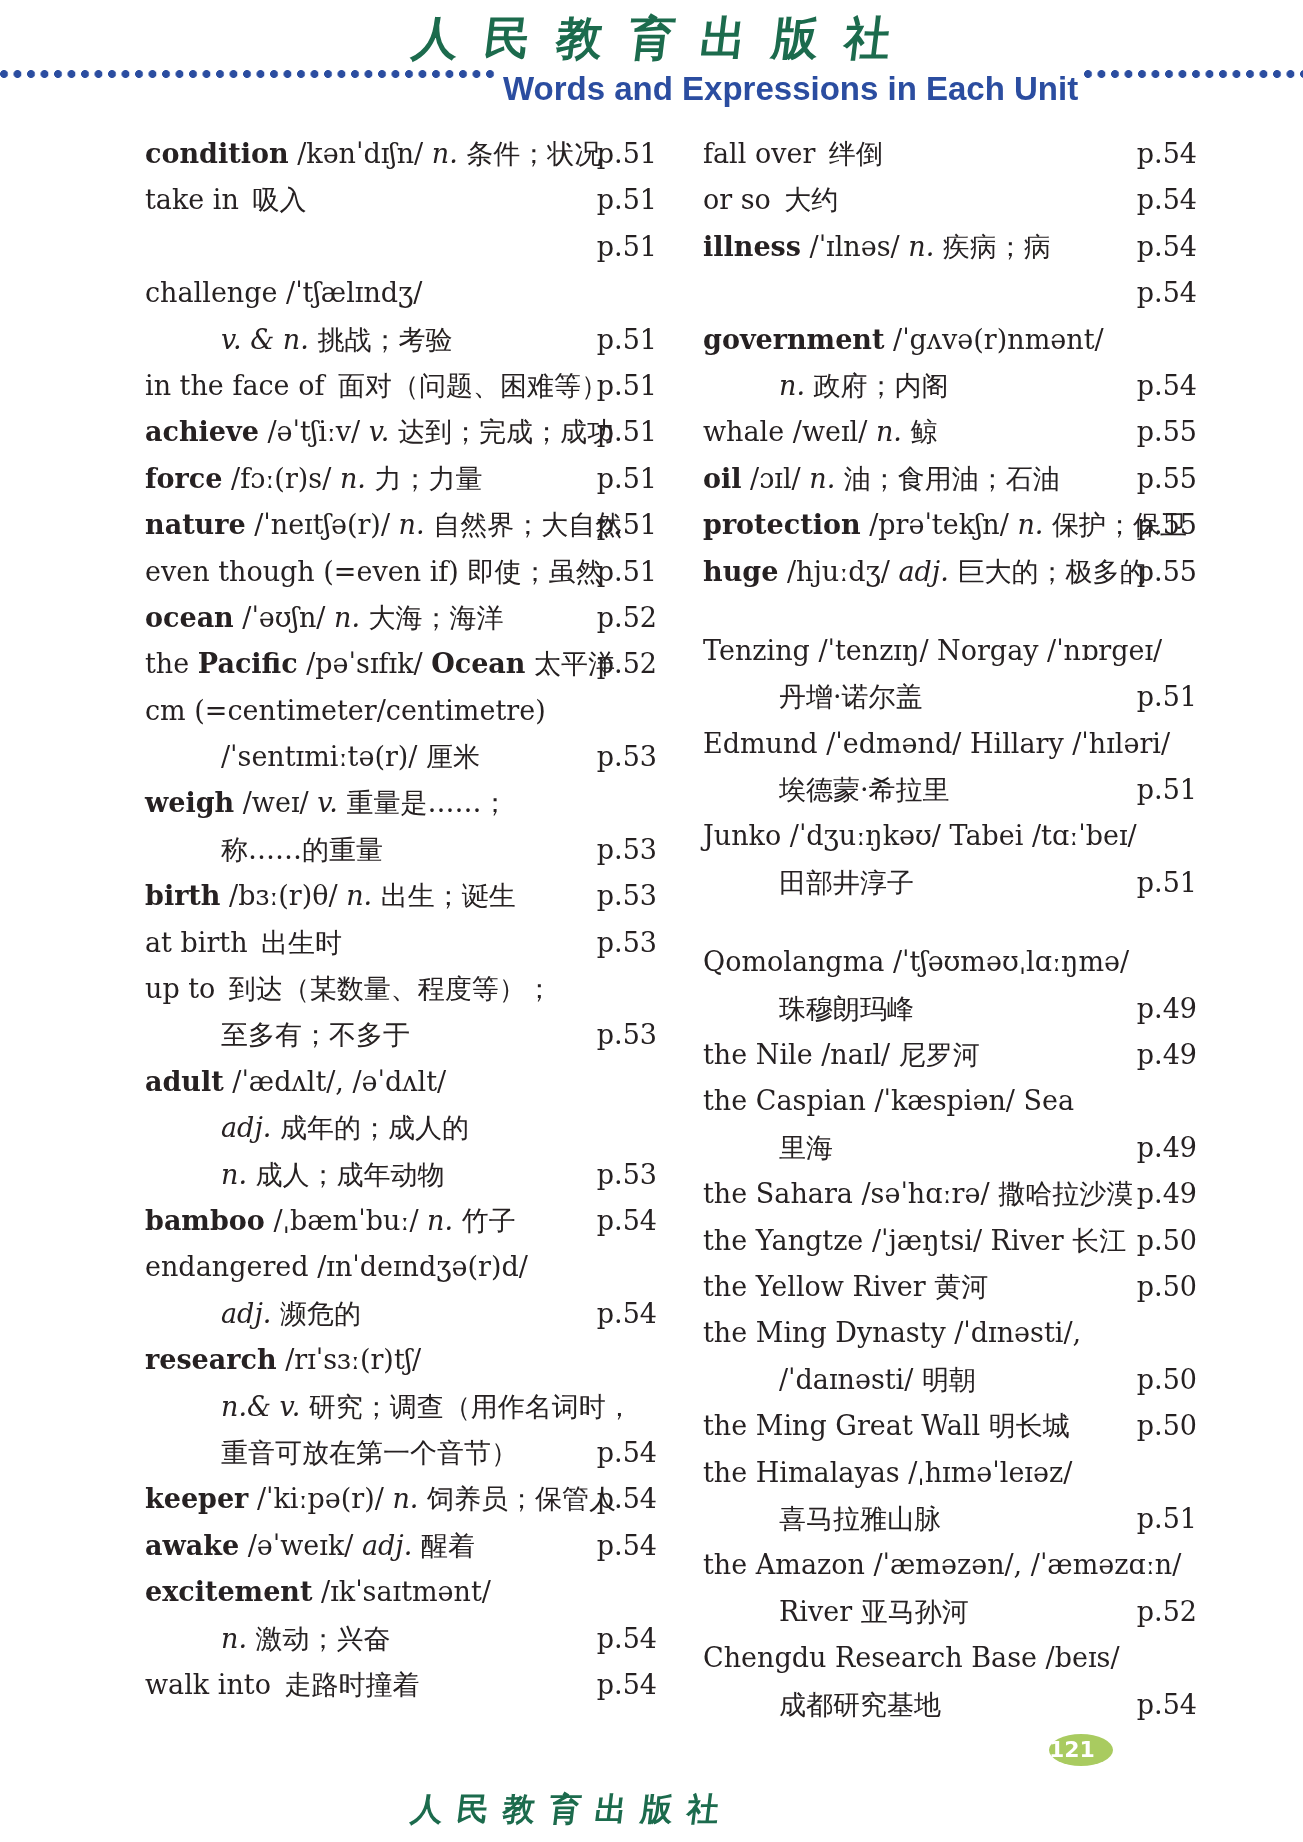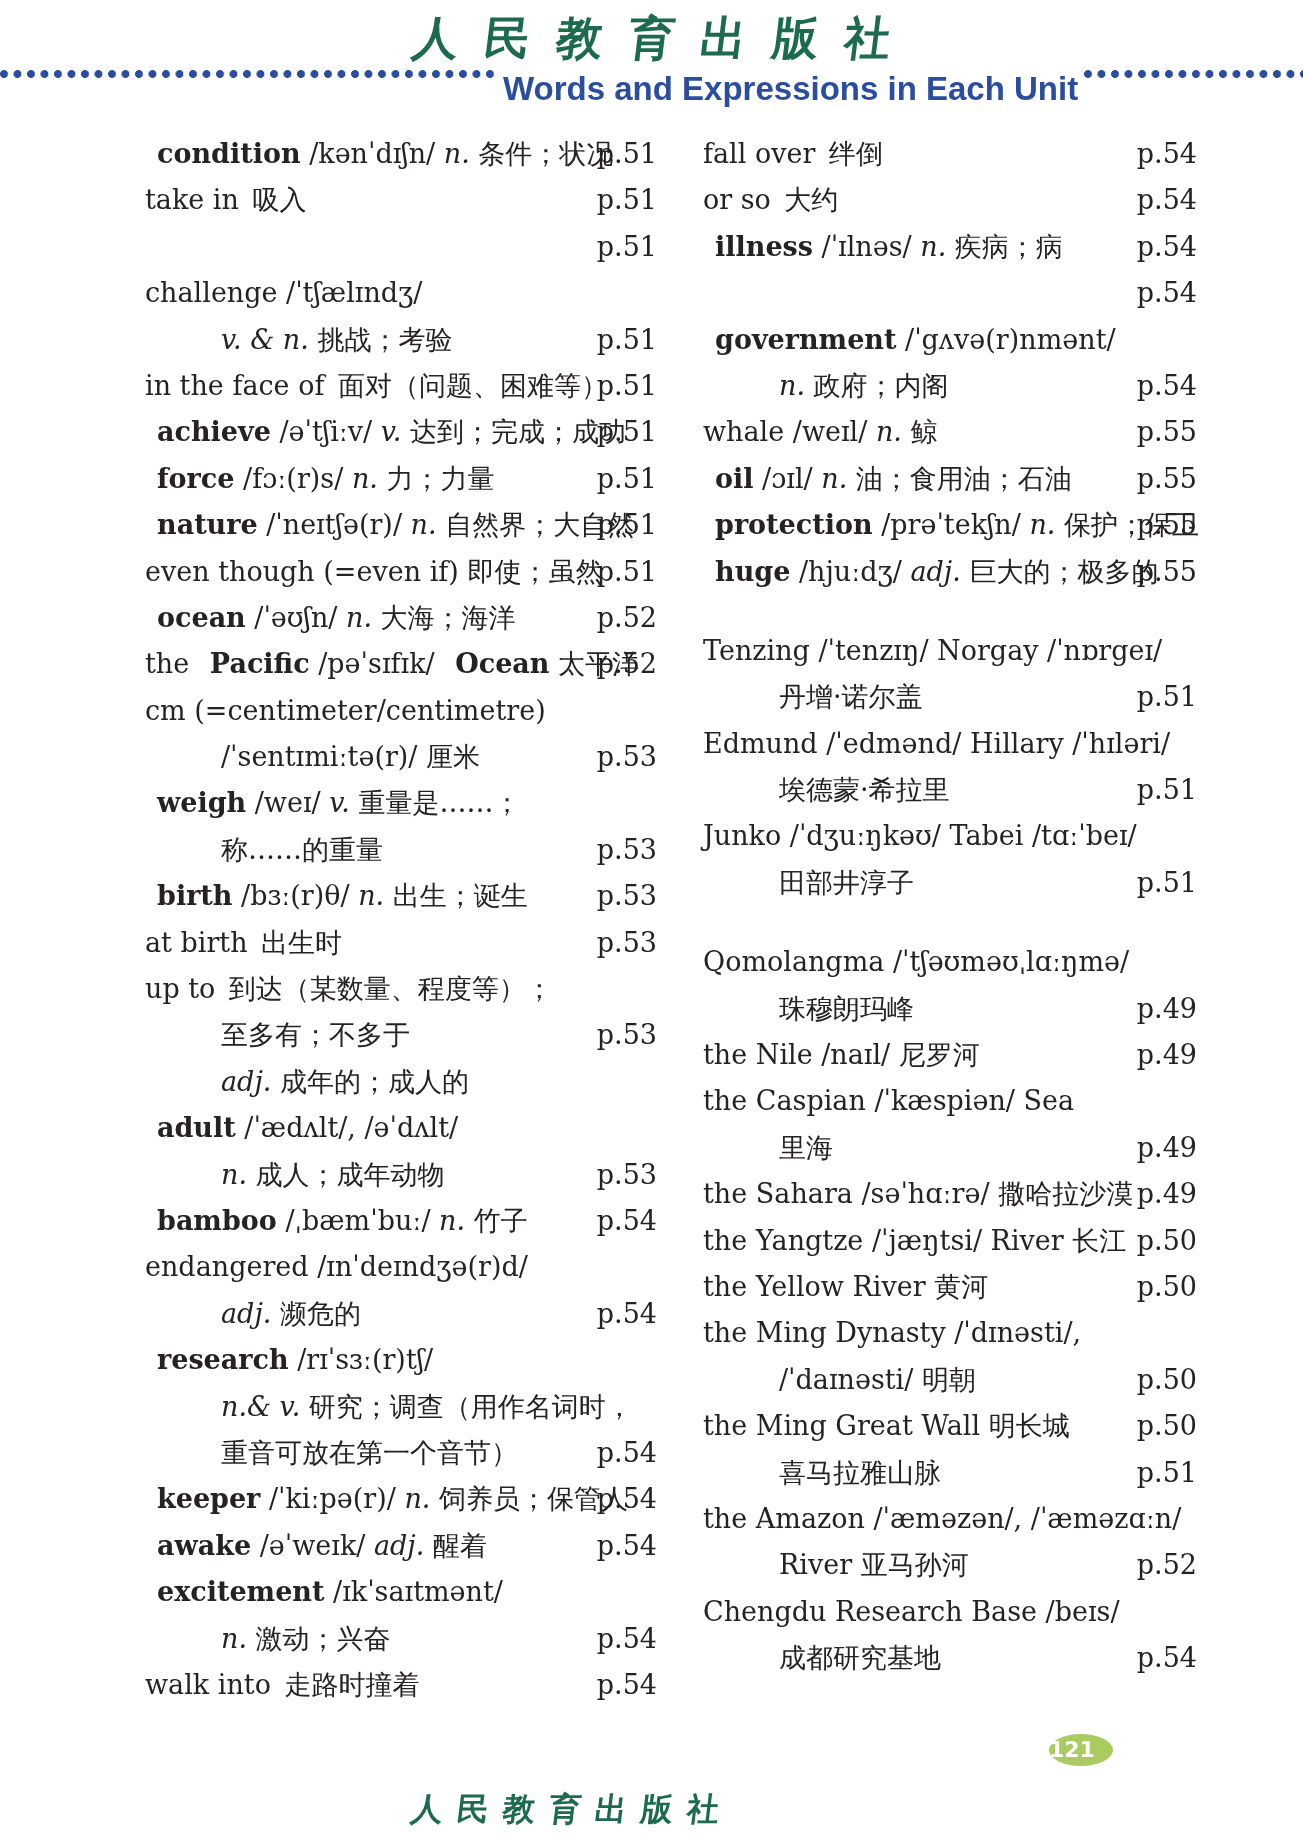--- a/index.html
+++ b/index.html
@@ -31,21 +31,21 @@
   }
   
   .col{position:absolute;top:131px;}
   #left-column{left:145px;width:512px;}
   #right-column{left:703px;width:494px;}
   .vocab-row{
     position:relative;height:46.4px;line-height:46.4px;
     white-space:nowrap;font-size:27px;
   }
   .vocab-row.indent{padding-left:76px;}
-  .entry-text b{font-weight:bold;margin-left:12px;}
+  .entry-text b{font-weight:bold;}
   .entry-text i{font-style:italic;}
   .page-ref{position:absolute;right:0;top:0;height:46.4px;line-height:46.4px;}
   .gap-row{height:33px;}
   
   #page-badge{
     position:absolute;left:1049px;top:1734px;width:64px;height:32px;
     background:#a9cb60;border-radius:50%;
     color:#ffffff;font-family:"DejaVu Sans","Liberation Sans",sans-serif;
     font-weight:bold;font-size:22px;line-height:32px;
   }
@@ -75,22 +75,22 @@
     <div class="vocab-row"><span class="entry-text"><b>ocean</b><span> /ˈəʊʃn/ </span><i>n.</i><span> 大海；海洋</span></span><span class="page-ref">p.52</span></div>
     <div class="vocab-row"><span class="entry-text"><span>the </span><b>Pacific</b><span> /pəˈsɪfɪk/ </span><b>Ocean</b><span> 太平洋</span></span><span class="page-ref">p.52</span></div>
     <div class="vocab-row"><span class="entry-text"><span>cm (=centimeter/centimetre)</span></span></div>
     <div class="vocab-row indent"><span class="entry-text"><span>/ˈsentɪmiːtə(r)/ 厘米</span></span><span class="page-ref">p.53</span></div>
     <div class="vocab-row"><span class="entry-text"><b>weigh</b><span> /weɪ/ </span><i>v.</i><span> 重量是……；</span></span></div>
     <div class="vocab-row indent"><span class="entry-text"><span>称……的重量</span></span><span class="page-ref">p.53</span></div>
     <div class="vocab-row"><span class="entry-text"><b>birth</b><span> /bɜː(r)θ/ </span><i>n.</i><span> 出生；诞生</span></span><span class="page-ref">p.53</span></div>
     <div class="vocab-row"><span class="entry-text"><span>at birth 出生时</span></span><span class="page-ref">p.53</span></div>
     <div class="vocab-row"><span class="entry-text"><span>up to 到达（某数量、程度等）；</span></span></div>
     <div class="vocab-row indent"><span class="entry-text"><span>至多有；不多于</span></span><span class="page-ref">p.53</span></div>
+    <div class="vocab-row"><span class="entry-text"><b>adult</b><span> /ˈædʌlt/, /əˈdʌlt/</span></span></div>
     <div class="vocab-row indent"><span class="entry-text"><i>adj.</i><span> 成年的；成人的</span></span></div>
-    <div class="vocab-row"><span class="entry-text"><b>adult</b><span> /ˈædʌlt/, /əˈdʌlt/</span></span></div>
     <div class="vocab-row indent"><span class="entry-text"><i>n.</i><span> 成人；成年动物</span></span><span class="page-ref">p.53</span></div>
     <div class="vocab-row"><span class="entry-text"><b>bamboo</b><span> /ˌbæmˈbuː/ </span><i>n.</i><span> 竹子</span></span><span class="page-ref">p.54</span></div>
     <div class="vocab-row"><span class="entry-text"><span>endangered /ɪnˈdeɪndʒə(r)d/</span></span></div>
     <div class="vocab-row indent"><span class="entry-text"><i>adj.</i><span> 濒危的</span></span><span class="page-ref">p.54</span></div>
     <div class="vocab-row"><span class="entry-text"><b>research</b><span> /rɪˈsɜː(r)tʃ/</span></span></div>
     <div class="vocab-row indent"><span class="entry-text"><i>n.&amp; v.</i><span> 研究；调查（用作名词时，</span></span></div>
     <div class="vocab-row indent"><span class="entry-text"><span>重音可放在第一个音节）</span></span><span class="page-ref">p.54</span></div>
     <div class="vocab-row"><span class="entry-text"><b>keeper</b><span> /ˈkiːpə(r)/ </span><i>n.</i><span> 饲养员；保管人</span></span><span class="page-ref">p.54</span></div>
     <div class="vocab-row"><span class="entry-text"><b>awake</b><span> /əˈweɪk/ </span><i>adj.</i><span> 醒着</span></span><span class="page-ref">p.54</span></div>
     <div class="vocab-row"><span class="entry-text"><b>excitement</b><span> /ɪkˈsaɪtmənt/</span></span></div>
@@ -120,20 +120,21 @@
     <div class="vocab-row indent"><span class="entry-text"><span>珠穆朗玛峰</span></span><span class="page-ref">p.49</span></div>
     <div class="vocab-row"><span class="entry-text"><span>the Nile /naɪl/ 尼罗河</span></span><span class="page-ref">p.49</span></div>
     <div class="vocab-row"><span class="entry-text"><span>the Caspian /ˈkæspiən/ Sea</span></span></div>
     <div class="vocab-row indent"><span class="entry-text"><span>里海</span></span><span class="page-ref">p.49</span></div>
     <div class="vocab-row"><span class="entry-text"><span>the Sahara /səˈhɑːrə/ 撒哈拉沙漠</span></span><span class="page-ref">p.49</span></div>
     <div class="vocab-row"><span class="entry-text"><span>the Yangtze /ˈjæŋtsi/ River 长江</span></span><span class="page-ref">p.50</span></div>
     <div class="vocab-row"><span class="entry-text"><span>the Yellow River 黄河</span></span><span class="page-ref">p.50</span></div>
     <div class="vocab-row"><span class="entry-text"><span>the Ming Dynasty /ˈdɪnəsti/,</span></span></div>
     <div class="vocab-row indent"><span class="entry-text"><span>/ˈdaɪnəsti/ 明朝</span></span><span class="page-ref">p.50</span></div>
     <div class="vocab-row"><span class="entry-text"><span>the Ming Great Wall 明长城</span></span><span class="page-ref">p.50</span></div>
+    <div class="vocab-row"><span class="entry-text"><span>the Himalayas /ˌhɪməˈleɪəz/</span></span></div>
     <div class="vocab-row indent"><span class="entry-text"><span>喜马拉雅山脉</span></span><span class="page-ref">p.51</span></div>
     <div class="vocab-row"><span class="entry-text"><span>the Amazon /ˈæməzən/, /ˈæməzɑːn/</span></span></div>
     <div class="vocab-row indent"><span class="entry-text"><span>River 亚马孙河</span></span><span class="page-ref">p.52</span></div>
     <div class="vocab-row"><span class="entry-text"><span>Chengdu Research Base /beɪs/</span></span></div>
     <div class="vocab-row indent"><span class="entry-text"><span>成都研究基地</span></span><span class="page-ref">p.54</span></div>
   </div>
 
 <div id="page-badge">121</div>
 
 <div id="logo-bottom" class="press-logo">人民教育出版社</div>

